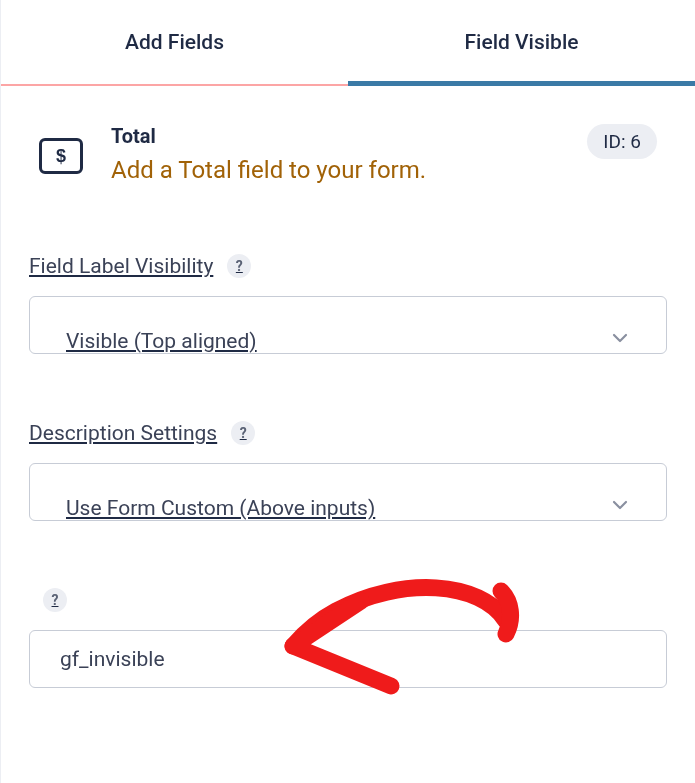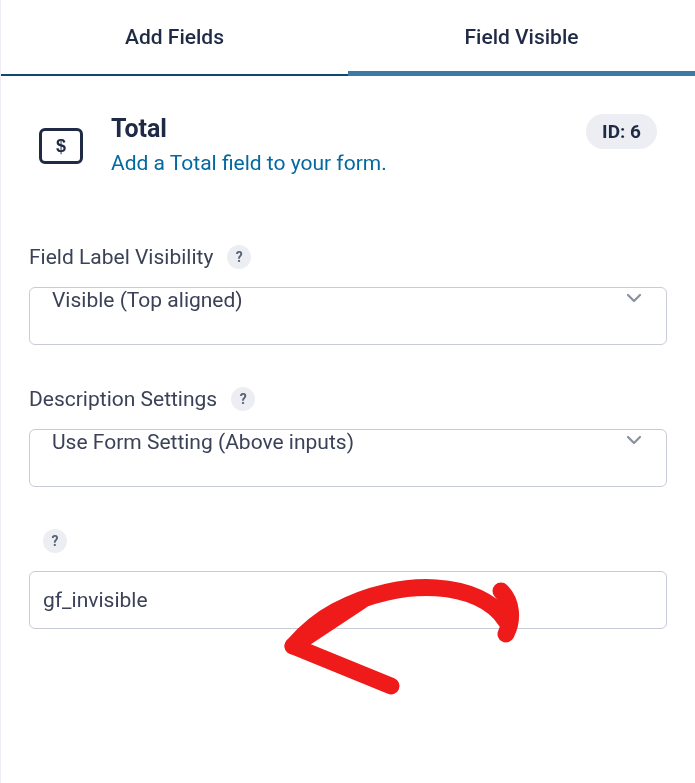--- a/index.html
+++ b/index.html
@@ -13,22 +13,22 @@
   .app {
     width: 695px;
     height: 783px;
     position: relative;
     overflow: hidden;
     background: #fff;
     border-left: 1px solid #eceef3;
   }
   .tabs {
     display: flex;
-    border-bottom: 2px solid #0c4a6e;
-    height: 76px;
+    border-bottom: 2px solid #fca5a5;
+    height: 86px;
   }
   .tab {
     flex: 1;
     display: flex;
     align-items: center;
     justify-content: center;
     font-size: 21px;
     font-weight: 500;
     color: #1f2a44;
     cursor: pointer;
@@ -59,44 +59,45 @@
     align-items: center;
     justify-content: center;
     margin-top: 14px;
   }
   .icon-box svg { display: block; }
   .header-text {
     margin-left: 28px;
     flex: 1;
   }
   .header-title {
-    font-size: 25px;
+    font-size: 20px;
     font-weight: 700;
     color: #1f2a44;
     margin: 0 0 8px 0;
   }
   .header-desc {
-    font-size: 21px;
-    color: #0369a1;
+    font-size: 24px;
+    color: #a16207;
     margin: 0;
   }
   .id-badge {
     background: #eceef3;
     color: #1f2a44;
-    font-weight: 700;
+    font-weight: 400;
     font-size: 19px;
     padding: 6px 16px;
     border-radius: 20px;
     white-space: nowrap;
   }
   .settings {
     padding: 60px 28px 0 28px;
   }
   .setting-group {
-    margin-bottom: 42px;
+    margin-bottom: 67px;
+    text-decoration: underline;
   }
   .setting-label-row {
     display: flex;
     align-items: center;
     margin-bottom: 18px;
   }
   .setting-label {
     font-size: 21px;
     color: #3b4257;
   }
@@ -114,37 +115,37 @@
     margin-left: 14px;
     cursor: pointer;
   }
   .select {
     width: 100%;
     height: 58px;
     border: 1px solid #c7ccd6;
     border-radius: 6px;
     background: #fff;
     display: flex;
-    align-items: flex-start;
+    align-items: flex-end;
     justify-content: space-between;
-    padding: 0 22px;
+    padding: 0 36px;
     font-size: 21px;
     color: #3b4257;
     cursor: pointer;
   }
   .chevron {
     color: #8a90a0;
   }
   .text-input {
     width: 100%;
     height: 58px;
     border: 1px solid #c7ccd6;
     border-radius: 6px;
     background: #fff;
-    padding: 0 13px;
+    padding: 0 30px;
     font-size: 21px;
     color: #3b4257;
     outline: none;
     font-family: inherit;
   }
   .annotation-arrow {
     position: absolute;
     left: 250px;
     top: 546px;
     pointer-events: none;
@@ -193,21 +194,21 @@
         </span>
       </div>
     </div>
 
     <div class="setting-group">
       <div class="setting-label-row">
         <span class="setting-label">Description Settings</span>
         <span class="help-icon">?</span>
       </div>
       <div class="select">
-        <span>Use Form Setting (Above inputs)</span>
+        <span>Use Form Custom (Above inputs)</span>
         <span class="chevron">
           <svg width="20" height="20" viewBox="0 0 20 20">
               <path d="M4 7 L10 13 L16 7" stroke="#8a90a0" stroke-width="2.2" fill="none" stroke-linecap="round" stroke-linejoin="round"></path>
             </svg>
         </span>
       </div>
     </div>
 
     <div class="setting-group">
       <div class="setting-label-row">

